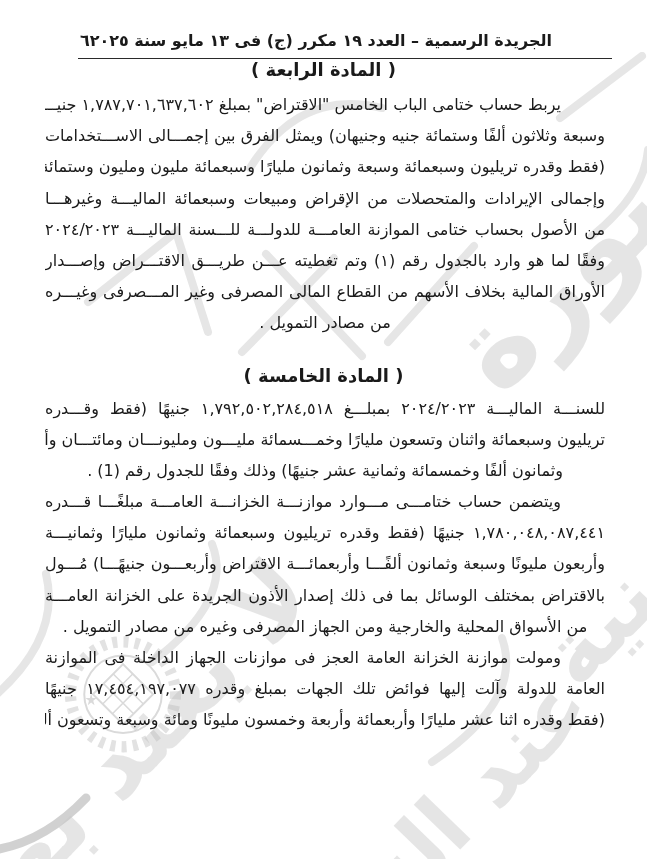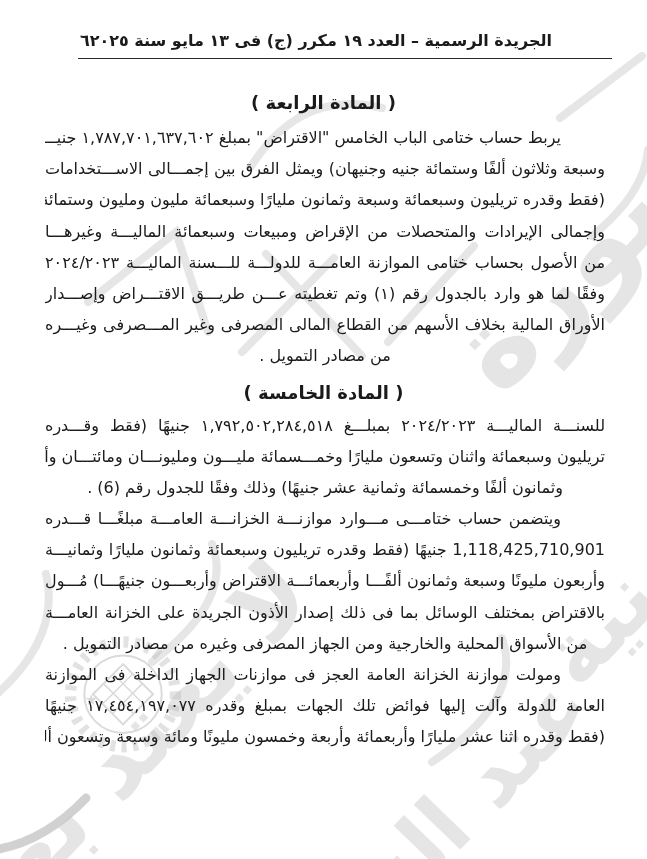--- a/index.html
+++ b/index.html
@@ -28,23 +28,23 @@
   }
   .header-title{
     text-align:right;font-size:16px;font-weight:bold;line-height:30px;
     padding-right:60px;
   }
   .page-number{
     position:absolute;left:2px;top:0;font-size:16px;font-weight:bold;line-height:30px;
   }
   .section-heading{
     text-align:center;font-size:18px;font-weight:bold;
-    margin-top:33px;margin-bottom:9px;
+    margin-bottom:9px;
   }
-  .section-heading.second{margin-top:10px;margin-bottom:7px;}
+  .section-heading.second{margin-top:26px;margin-bottom:7px;}
   .bodytext{margin:0 42px 0 45px;font-size:16px;}
   .line{
     line-height:31.2px;height:31.2px;text-align:center;
     white-space:nowrap;overflow:hidden;
   }
   .line.j{text-align:justify;text-align-last:justify;}
   .line.first{padding-right:44px;}
 </style>
 </head>
 <body>
@@ -107,25 +107,25 @@
         <div class="line">من مصادر التمويل .</div>
       </div>
     </div>
 
     <div class="section-heading second">( المادة الخامسة )</div>
 
     <div class="bodytext">
       <div class="par">
         <div class="line j">للسنـــة الماليـــة ٢٠٢٤/٢٠٢٣ بمبلـــغ ١,٧٩٢,٥٠٢,٢٨٤,٥١٨ جنيهًا (فقط وقـــدره</div>
         <div class="line j">تريليون وسبعمائة واثنان وتسعون مليارًا وخمـــسمائة مليـــون ومليونـــان ومائتـــان وأربعـــة</div>
-        <div class="line">وثمانون ألفًا وخمسمائة وثمانية عشر جنيهًا) وذلك وفقًا للجدول رقم (6) .</div>
+        <div class="line">وثمانون ألفًا وخمسمائة وثمانية عشر جنيهًا) وذلك وفقًا للجدول رقم (1) .</div>
       </div>
       <div class="par">
         <div class="line j first">ويتضمن حساب ختامـــى مـــوارد موازنـــة الخزانـــة العامـــة مبلغًـــا قـــدره</div>
-        <div class="line j">1,118,425,710,901 جنيهًا (فقط وقدره تريليون وسبعمائة وثمانون مليارًا وثمانيـــة</div>
+        <div class="line j">١,٧٨٠,٠٤٨,٠٨٧,٤٤١ جنيهًا (فقط وقدره تريليون وسبعمائة وثمانون مليارًا وثمانيـــة</div>
         <div class="line j">وأربعون مليونًا وسبعة وثمانون ألفًـــا وأربعمائـــة الاقتراض وأربعـــون جنيهًـــا) مُـــول</div>
         <div class="line j">بالاقتراض بمختلف الوسائل بما فى ذلك إصدار الأذون الجريدة على الخزانة العامـــة</div>
         <div class="line">من الأسواق المحلية والخارجية ومن الجهاز المصرفى وغيره من مصادر التمويل .</div>
       </div>
       <div class="par">
         <div class="line j first">ومولت موازنة الخزانة العامة العجز فى موازنات الجهاز الداخلة فى الموازنة</div>
         <div class="line j">العامة للدولة وآلت إليها فوائض تلك الجهات بمبلغ وقدره ١٧,٤٥٤,١٩٧,٠٧٧ جنيهًا</div>
         <div class="line j">(فقط وقدره اثنا عشر مليارًا وأربعمائة وأربعة وخمسون مليونًا ومائة وسبعة وتسعون ألفًا</div>
       </div>
     </div>

